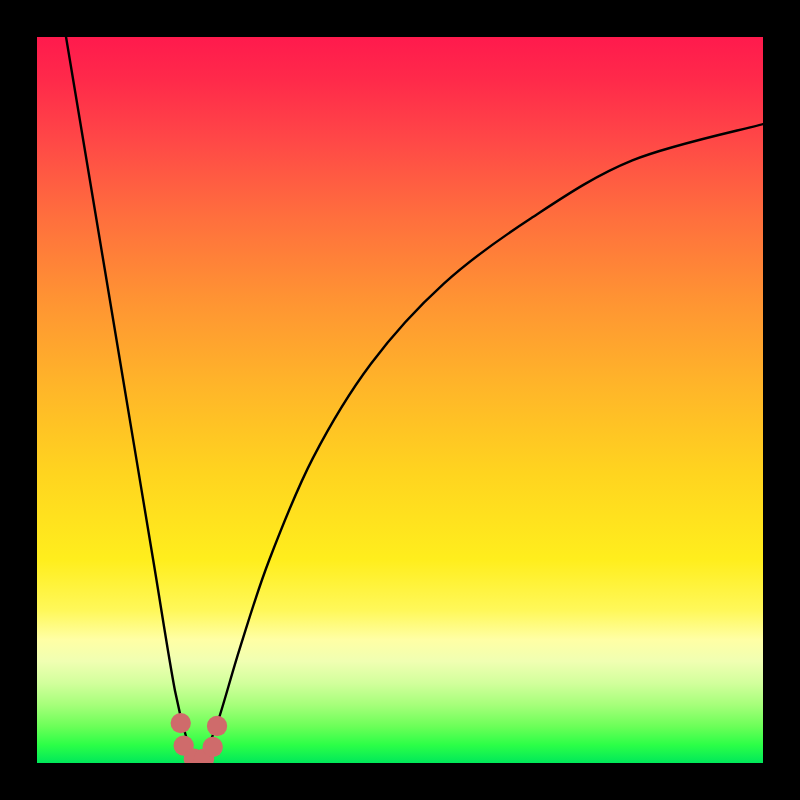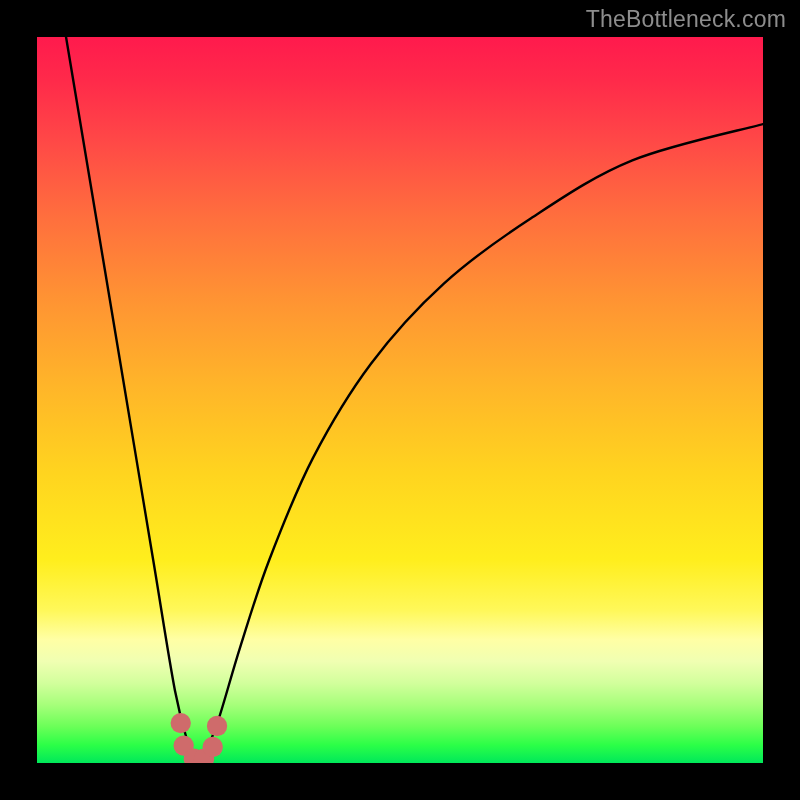--- a/index.html
+++ b/index.html
@@ -68,21 +68,20 @@
     font-size: 23px;
     letter-spacing: 0.2px;
     font-weight: 400;
   }
 </style>
 </head>
 <body>
 
 <div class="frame">
 
-  <div class="watermark">TheBottleneck.com</div>
 
   <div class="plot">
     <div class="gradient"></div>
 
     <svg class="curve-svg" viewBox="0 0 726 726" preserveAspectRatio="none">
       <path id="curve-path" fill="none" stroke="#000" stroke-width="2.4" stroke-linecap="round" d="M 29.04 0 C 33.879999999999995 29.040000000000003, 48.4 116.16000000000003, 58.08 174.24 C 67.75999999999999 232.32, 77.44 290.4, 87.11999999999999 348.47999999999996 C 96.79999999999998 406.55999999999995, 107.69 471.90000000000003, 116.16 522.72 C 124.63 573.5400000000001, 131.89 621.9399999999999, 137.94 653.4 C 143.99 684.86, 148.83 699.38, 152.46 711.48 C 156.09 723.58, 157.3 724.79, 159.72 726 C 162.14 727.21, 163.35000000000002 726, 166.98000000000002 718.74 C 170.61 711.48, 175.45 700.59, 181.5 682.44 C 187.55 664.2900000000001, 194.81000000000003 636.46, 203.28000000000003 609.84 C 211.75000000000003 583.22, 220.22 554.1800000000001, 232.32 522.72 C 244.42 491.26, 258.94 453.75, 275.88 421.08 C 292.82 388.40999999999997, 312.18 355.74, 333.96000000000004 326.7 C 355.74000000000007 297.65999999999997, 379.94000000000005 271.03999999999996, 406.56000000000006 246.83999999999997 C 433.18000000000006 222.64, 462.2200000000001 202.07, 493.68000000000006 181.5 C 525.1400000000001 160.93, 556.5999999999999 139.15000000000006, 595.3199999999999 123.42000000000007 C 634.04 107.69000000000007, 704.22 93.17000000000002, 726 87.12"></path>
       <g id="blobs">
           <circle cx="143.74800000000002" cy="686.07" r="10.164" fill="#cf6b6b"></circle>
           <circle cx="146.652" cy="708.576" r="10.164" fill="#cf6b6b"></circle>
           <circle cx="156.81600000000003" cy="721.644" r="10.164" fill="#cf6b6b"></circle>

